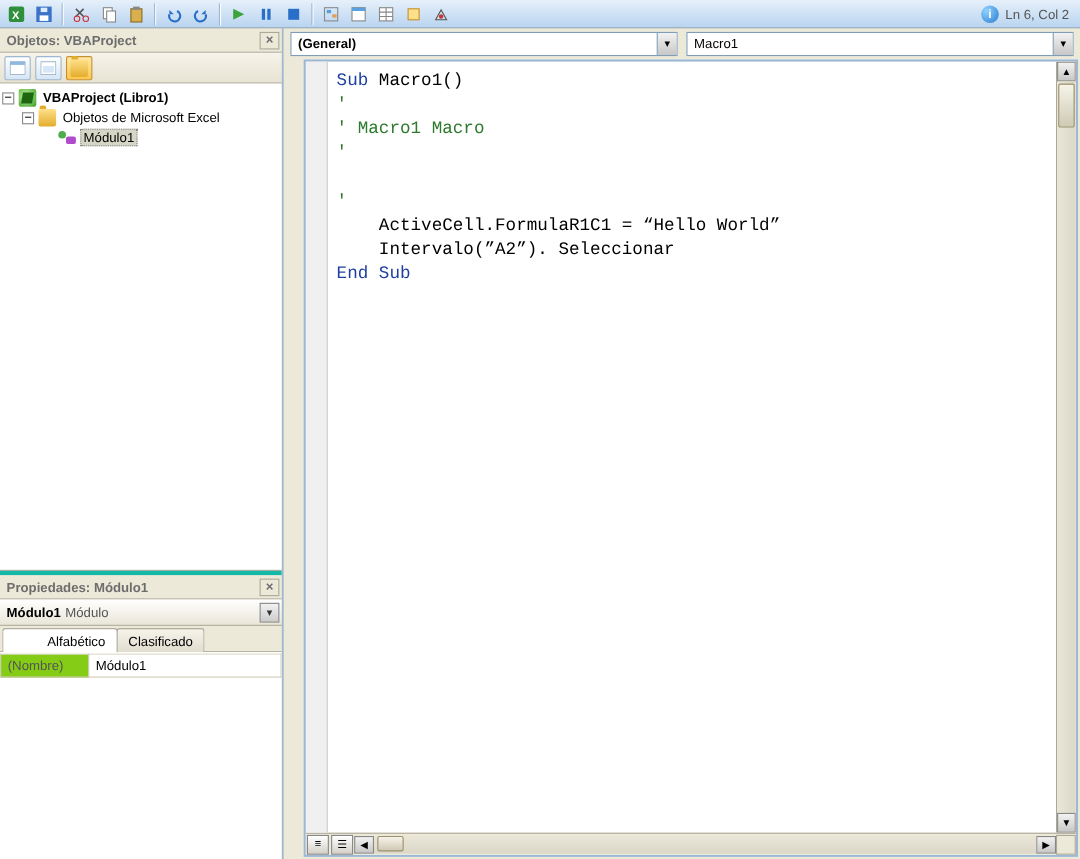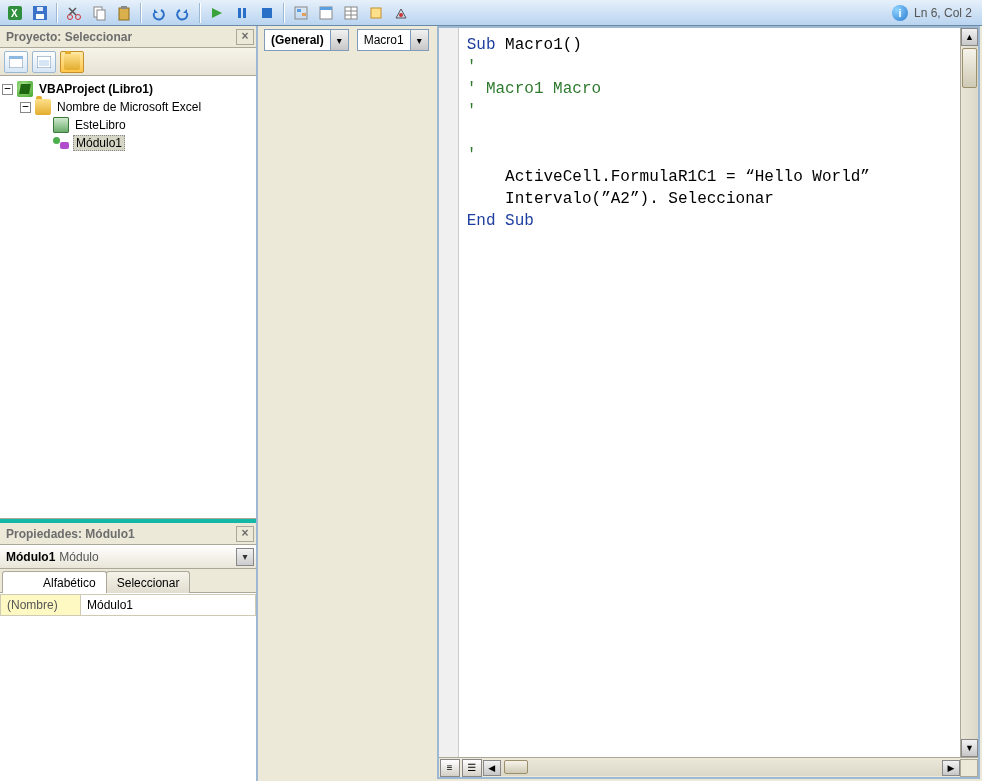--- a/index.html
+++ b/index.html
@@ -214,26 +214,27 @@
     border-top:1px solid #fff;
   }
   .prop-grid table { border-collapse:collapse; width:100%; }
   .prop-grid td {
     border:1px solid #cfcab4;
     padding:3px 6px;
     font-size:12px;
     vertical-align:middle;
     height:18px;
   }
-  .prop-grid td:first-child { background:#fef9c3; width:80px; color:#555; }
+  .prop-grid td:first-child { background:#84cc16; width:80px; color:#555; }
 
   
   .right-col {
     flex:1;
     display:flex;
+    flex-direction:column;
     background:#ece9d8;
   }
 
   .combo-row {
     height:28px;
     display:flex;
     align-items:center;
     gap:8px;
     padding:2px 6px;
     background:#ece9d8;
@@ -250,21 +251,21 @@
   .combo .combo-btn {
     width:18px;height:100%;
     background:linear-gradient(to bottom,#f2f2f2,#c7c7c7);
     border-left:1px solid #7f9db9;
     display:flex;align-items:center;justify-content:center;
   }
   .combo .combo-btn::after { content:"▾"; font-size:10px; }
 
   .editor-wrap {
     flex:1;
-    margin: 0 2px 2px 2px;
+    margin: 0 2px 2px 18px;
     border:2px solid #9db8d2;
     display:flex;
     flex-direction:column;
     background:#fff;
   }
   .editor-scroll {
     flex:1;
     display:flex;
     overflow:hidden;
     position:relative;
@@ -438,21 +439,21 @@
     <div class="info-circle">i</div>
     <span>Ln 6, Col 2</span>
   </div>
 </div>
 
 <div class="main">
 
   <div class="left-col">
 
     <div class="pane-title">
-      <span>Proyecto: Seleccionar</span>
+      <span>Objetos: VBAProject</span>
       <div class="close-x">×</div>
     </div>
 
     <div class="tool-row">
       <div class="view-btn">
           <svg width="14" height="12">
             <rect x="0" y="0" width="14" height="12" fill="#fff" stroke="#6b8aa8"></rect>
             <rect x="0" y="0" width="14" height="3" fill="#8fb8e0"></rect>
           </svg>
         </div>
@@ -469,47 +470,42 @@
 
     <div class="tree">
       <div class="tree-node indent-0">
         <span class="expander"></span>
         <span class="ico ico-proj"></span>
         <span class="node-label bold">VBAProject (Libro1)</span>
       </div>
       <div class="tree-node indent-1">
         <span class="expander"></span>
         <span class="ico ico-folder"></span>
-        <span class="node-label">Nombre de Microsoft Excel</span>
-      </div>
-      <div class="tree-node indent-2">
-        <span class="spacer-exp"></span>
-        <span class="ico ico-book"></span>
-        <span class="node-label">EsteLibro</span>
+        <span class="node-label">Objetos de Microsoft Excel</span>
       </div>
       <div class="tree-node indent-2 selected">
         <span class="spacer-exp"></span>
         <span class="ico ico-mod"></span>
         <span class="node-label">Módulo1</span>
       </div>
     </div>
 
     <div class="props">
       <div class="pane-title">
         <span>Propiedades: Módulo1</span>
         <div class="close-x">×</div>
       </div>
       <div class="obj-row">
         <span class="obj-name">Módulo1</span>
         <span class="obj-type">Módulo</span>
         <div class="dd-btn"></div>
       </div>
       <div class="tabs">
         <div class="tab active">Alfabético</div>
-        <div class="tab">Seleccionar</div>
+        <div class="tab">Clasificado</div>
       </div>
       <div class="prop-grid">
         <table>
           <tbody>
               <tr>
             <td>(Nombre)</td>
             <td>Módulo1</td>
           </tr>
         </tbody>
           </table>

